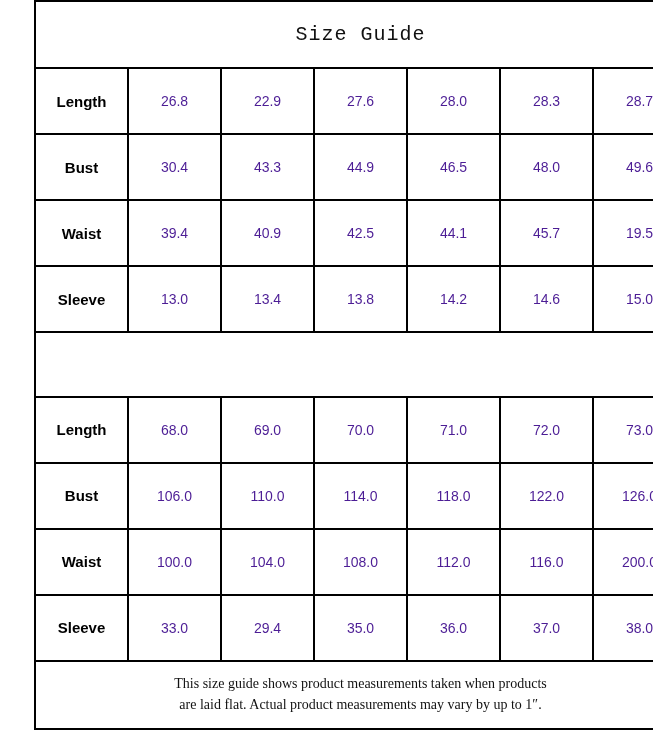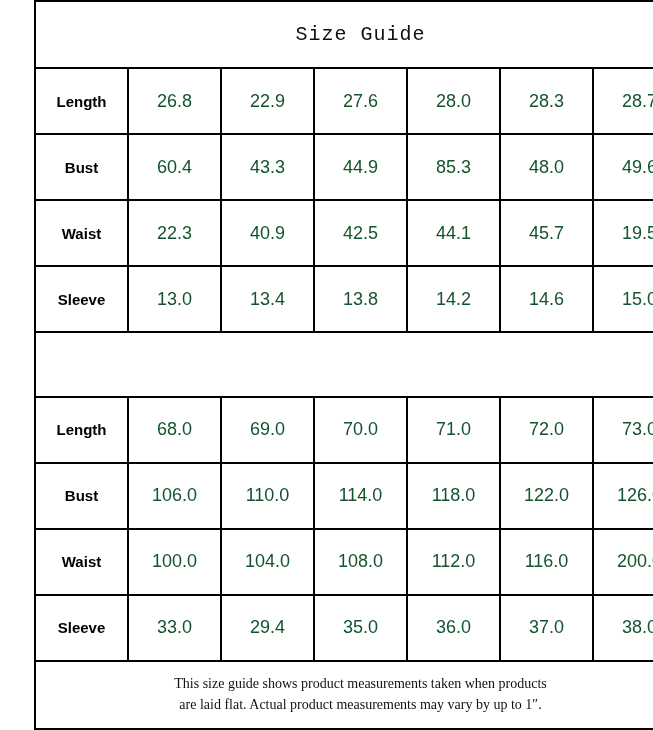--- a/index.html
+++ b/index.html
@@ -48,22 +48,22 @@
   }
   .head {
     font-family: "Liberation Sans", sans-serif;
     font-weight: bold;
     font-size: 15px;
     color: #000000;
   }
   .val {
     font-family: "Liberation Sans", sans-serif;
     font-weight: normal;
-    font-size: 18px;
-    color: #14532d;
+    font-size: 14px;
+    color: #4c1d95;
   }
   .footer-line { text-align: center; }
 </style>
 </head>
 <body>
 
 <div class="sheet">
   <table class="size-guide">
     <colgroup>
       <col class="label-col">
@@ -85,30 +85,30 @@
       <td class="head">Length</td>
       <td class="val">26.8</td>
       <td class="val">22.9</td>
       <td class="val">27.6</td>
       <td class="val">28.0</td>
       <td class="val">28.3</td>
       <td class="val">28.7</td>
     </tr>
     <tr class="grid-row">
       <td class="head">Bust</td>
-      <td class="val">60.4</td>
+      <td class="val">30.4</td>
       <td class="val">43.3</td>
       <td class="val">44.9</td>
-      <td class="val">85.3</td>
+      <td class="val">46.5</td>
       <td class="val">48.0</td>
       <td class="val">49.6</td>
     </tr>
     <tr class="grid-row">
       <td class="head">Waist</td>
-      <td class="val">22.3</td>
+      <td class="val">39.4</td>
       <td class="val">40.9</td>
       <td class="val">42.5</td>
       <td class="val">44.1</td>
       <td class="val">45.7</td>
       <td class="val">19.5</td>
     </tr>
     <tr class="grid-row">
       <td class="head">Sleeve</td>
       <td class="val">13.0</td>
       <td class="val">13.4</td>

